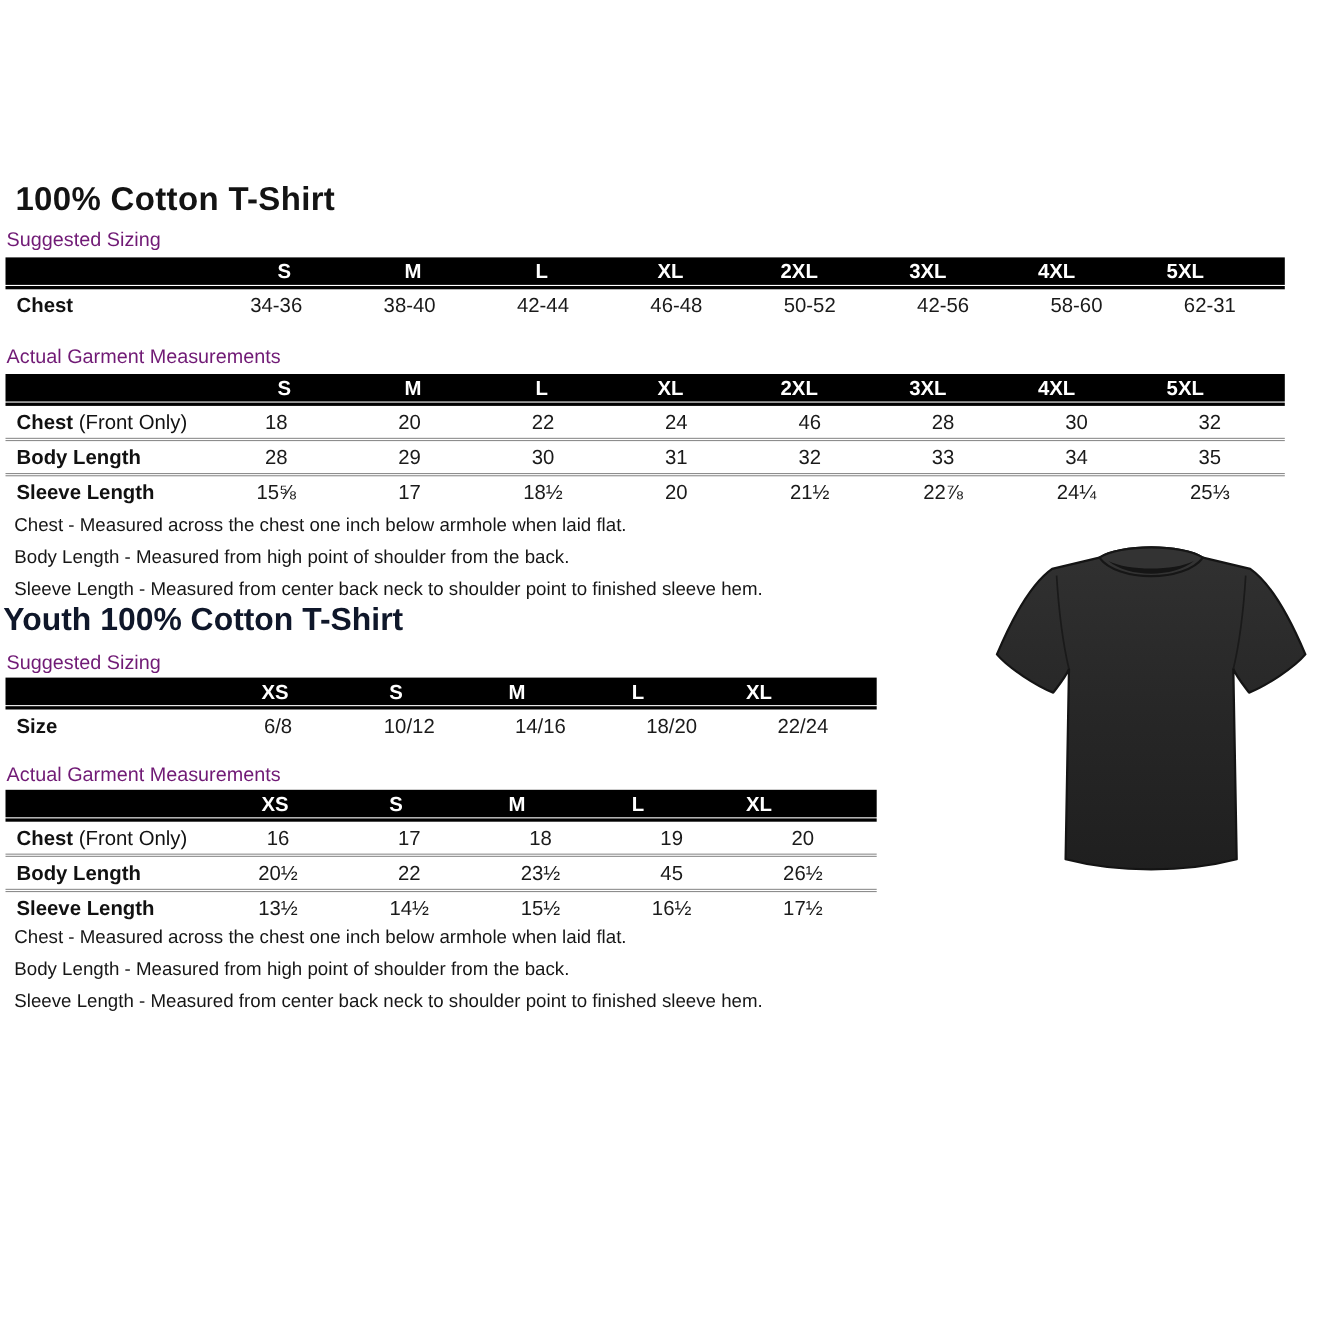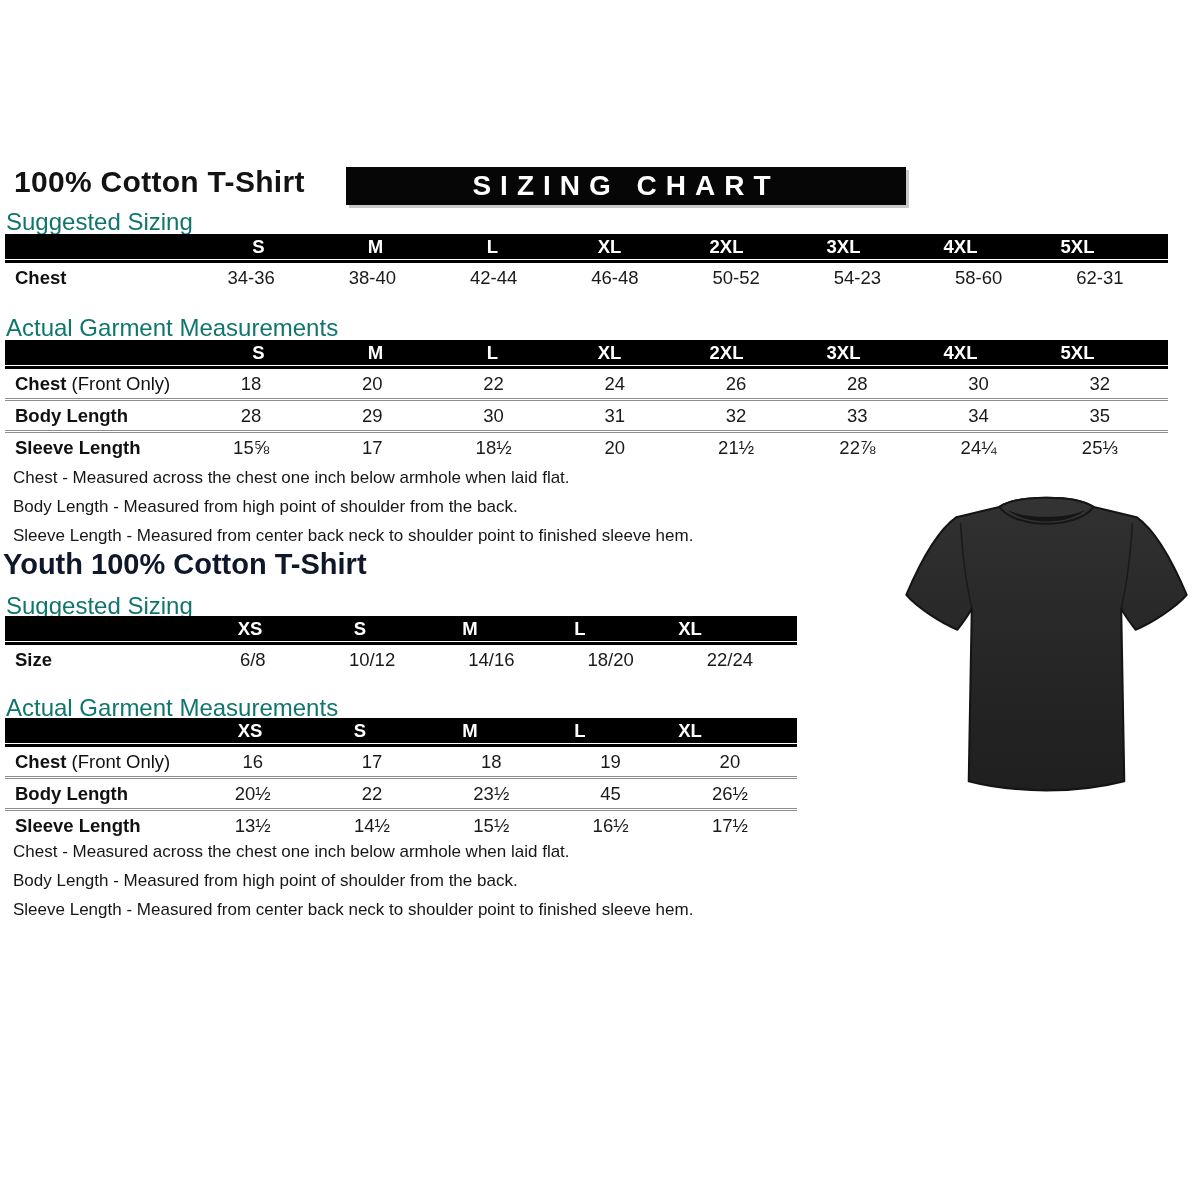--- a/index.html
+++ b/index.html
@@ -5,21 +5,21 @@
   html,body{margin:0;padding:0;background:#fff;}
   .page{position:relative;width:1200px;height:980px;background:#ffffff;
         font-family:"Liberation Sans",sans-serif;color:#111;overflow:hidden;}
 
   .top-title{position:absolute;left:14px;top:165px;font-size:30px;font-weight:700;
              letter-spacing:.3px;color:#131313;}
   .banner{position:absolute;left:346px;top:167px;width:560px;height:38px;background:#060606;
           display:flex;align-items:center;justify-content:center;box-shadow:3px 3px 0 #c9c9c9;}
   .banner span{color:#fff;font-weight:700;font-size:28px;letter-spacing:9px;}
 
-  .lbl{position:absolute;left:6px;font-size:24px;color:#0f766e;}
+  .lbl{position:absolute;left:6px;font-size:18px;color:#701a75;}
   .youth-title{position:absolute;left:3px;top:548px;font-size:29px;font-weight:700;color:#0f172a;}
 
   .table{position:absolute;left:5px;}
   .table.adult{width:1163px;}
   .table.youth{width:792px;}
 
   .thead{background:#fff;padding-bottom:1px;border-bottom:3px solid #000;}
   .trow{display:flex;align-items:center;}
   .hrow{background:#000;height:25px;}
   .brow{height:29px;gap:15px;}
@@ -41,23 +41,20 @@
 
   .tshirt{position:absolute;left:893px;top:474px;width:307px;height:338px;}
 </style>
 </head>
 <body>
 
 <div class="page">
 
   <div class="top-title">100% Cotton T-Shirt</div>
 
-  <div class="banner">
-    <span>SIZING CHART</span>
-  </div>
 
   <div class="lbl" style="top:208px">Suggested Sizing</div>
   <div class="table adult" style="top:234px">
       <div class="thead">
         <div class="trow hrow">
           <div class="cell label"></div>
           <div class="cell data hcell">S</div>
           <div class="cell data hcell">M</div>
           <div class="cell data hcell">L</div>
           <div class="cell data hcell">XL</div>
@@ -68,21 +65,21 @@
           <div class="fill"></div>
         </div>
       </div>
       <div class="trow brow">
         <div class="cell label"><b>Chest</b></div>
         <div class="cell data">34-36</div>
         <div class="cell data">38-40</div>
         <div class="cell data">42-44</div>
         <div class="cell data">46-48</div>
         <div class="cell data">50-52</div>
-        <div class="cell data">54-23</div>
+        <div class="cell data">42-56</div>
         <div class="cell data">58-60</div>
         <div class="cell data">62-31</div>
         <div class="fill"></div>
       </div>
     </div>
 
   <div class="lbl" style="top:314px">Actual Garment Measurements</div>
   <div class="table adult" style="top:340px">
       <div class="thead">
         <div class="trow hrow">
@@ -97,21 +94,21 @@
           <div class="cell data hcell">5XL</div>
           <div class="fill"></div>
         </div>
       </div>
       <div class="trow brow">
         <div class="cell label"><b>Chest</b><span> (Front Only)</span></div>
         <div class="cell data">18</div>
         <div class="cell data">20</div>
         <div class="cell data">22</div>
         <div class="cell data">24</div>
-        <div class="cell data">26</div>
+        <div class="cell data">46</div>
         <div class="cell data">28</div>
         <div class="cell data">30</div>
         <div class="cell data">32</div>
         <div class="fill"></div>
       </div>
       <div class="trow brow">
         <div class="cell label"><b>Body Length</b></div>
         <div class="cell data">28</div>
         <div class="cell data">29</div>
         <div class="cell data">30</div>

